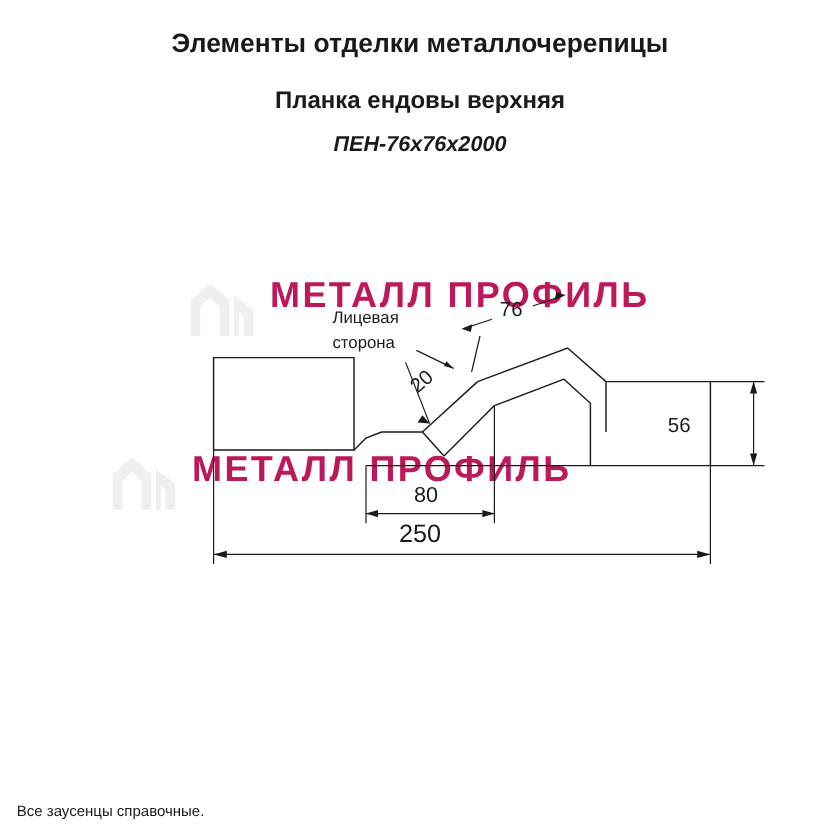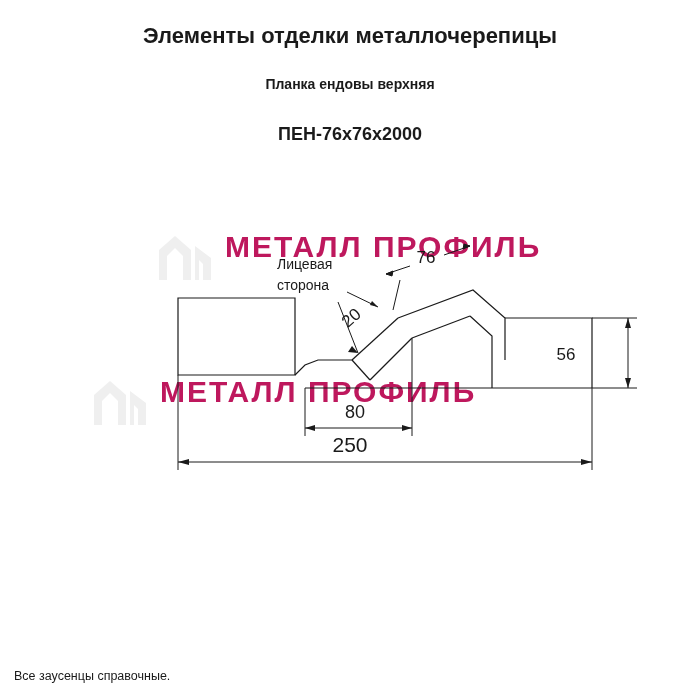--- a/index.html
+++ b/index.html
@@ -27,30 +27,31 @@
     width: 700px;
     text-align: center;
   }
   .title-main {
     font-size: 22px;
     font-weight: bold;
     letter-spacing: 0px;
     line-height: 28px;
   }
   .title-sub {
-    font-size: 14px;
+    font-size: 20px;
     font-weight: bold;
     margin-top: 22px;
     line-height: 24px;
   }
   .title-code {
     font-size: 18px;
     font-weight: bold;
-    margin-top: 26px;
+    margin-top: 12px;
     line-height: 24px;
+    font-style: italic;
   }
   .drawing {
     position: absolute;
     top: 170px;
     left: 0;
     width: 700px;
     height: 350px;
   }
   .watermarks {
     position: absolute;

